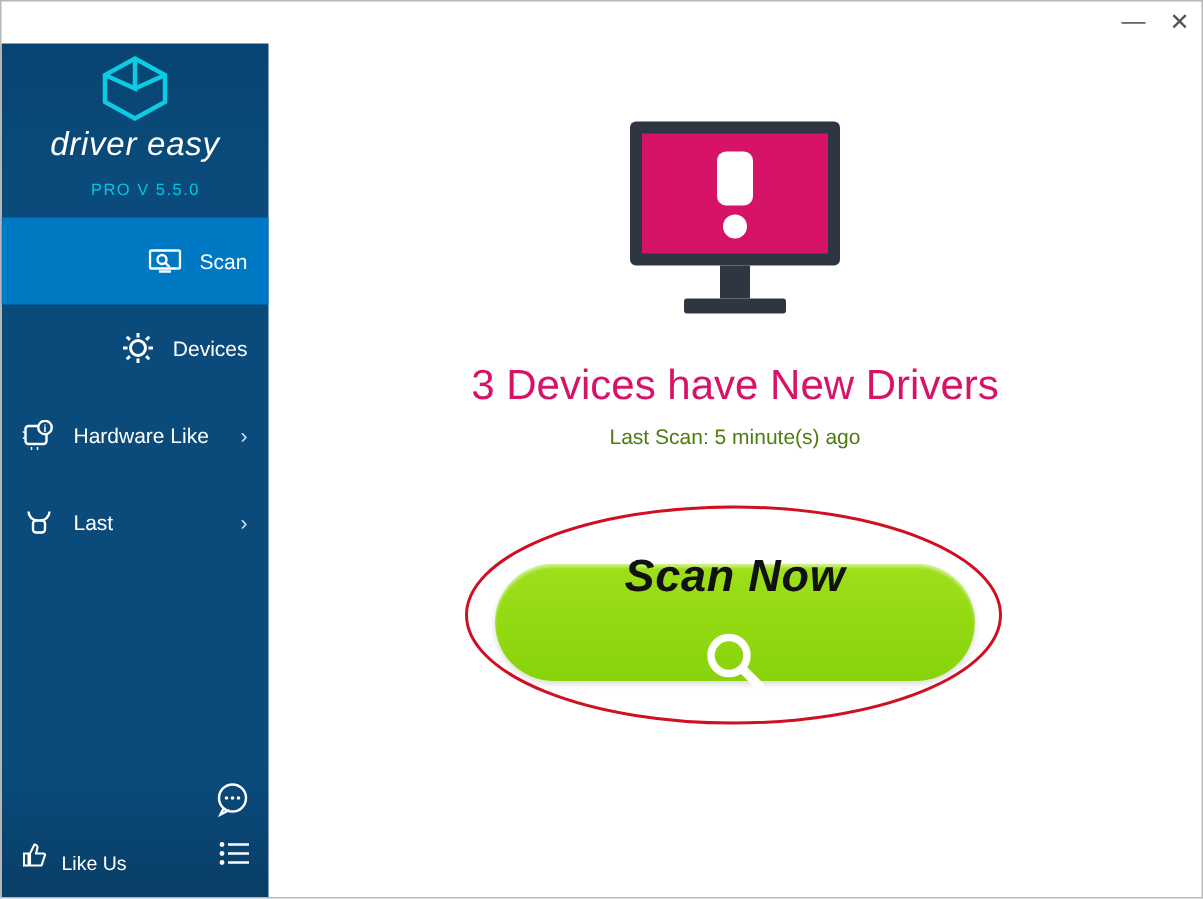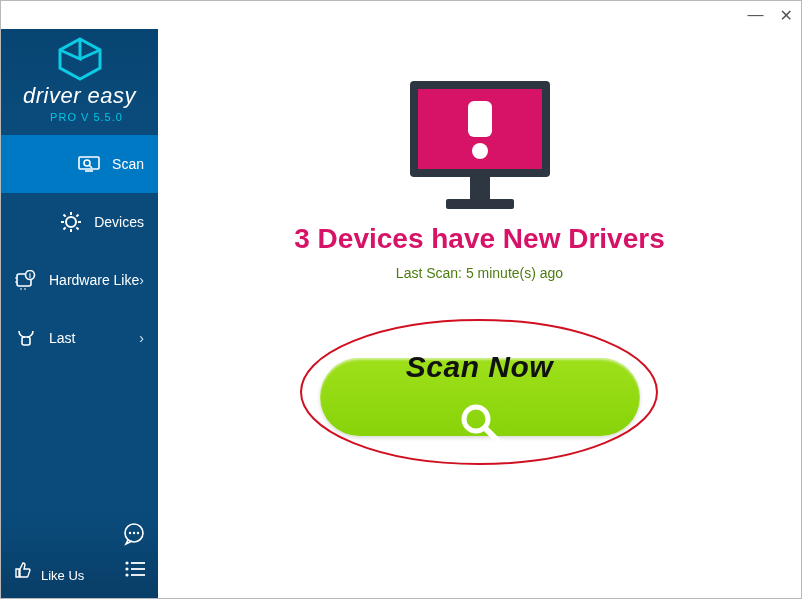--- a/index.html
+++ b/index.html
@@ -26,21 +26,21 @@
       font-size: 16px;
       font-family: Arial, sans-serif;
       cursor: pointer;
     }
     .app-body {
       flex: 1;
       display: flex;
       min-height: 0;
     }
     .sidebar {
-      width: 157px;
+      width: 178px;
       background: linear-gradient(to bottom, #074471, #0a4b7b 15%, #0a4b7b 85%, #083e67);
       color: #ffffff;
       display: flex;
       flex-direction: column;
       position: relative;
     }
     .brand {
       padding: 8px 0 6px 0;
       text-align: center;
     }
@@ -50,21 +50,21 @@
       font-weight: 500;
       font-size: 22px;
       letter-spacing: .5px;
       margin-top: 2px;
       font-family: "Segoe UI", Arial, sans-serif;
     }
     .brand-version {
       color: #00c7e5;
       font-size: 11px;
       letter-spacing: 1px;
-      margin-top: 2px;
+      margin-top: 12px;
       padding-left: 14px;
     }
     .nav { margin-top: 6px; }
     .nav-item {
       display: flex;
       align-items: center;
       height: 58px;
       padding: 0 14px;
       font-size: 14px;
       font-weight: 500;
@@ -108,22 +108,22 @@
       position: relative;
       padding-top: 44px;
       display: flex;
       flex-direction: column;
       align-items: center;
     }
     .monitor svg { display: block; }
     .headline {
       color: #d71368;
       font-size: 28px;
-      font-weight: 700;
-      margin-top: 0;
+      font-weight: 400;
+      margin-top: 18px;
     }
     .subline {
       color: #4d7c0f;
       font-size: 14px;
       margin-top: 10px;
     }
     .scan-wrap {
       position: relative;
       margin-top: 46px;
       width: 360px;

